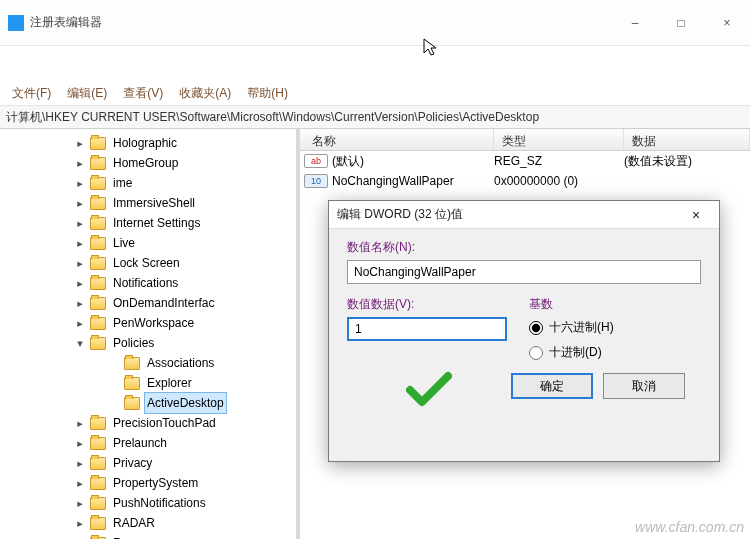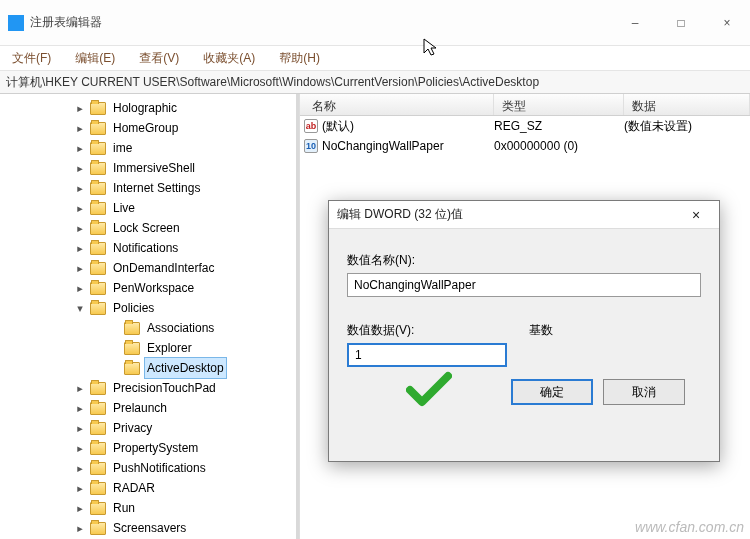--- a/index.html
+++ b/index.html
@@ -1,51 +1,51 @@
 <!DOCTYPE html>
 <html><head>
 <meta charset="utf-8">
 <style>
   * { box-sizing: border-box; margin: 0; padding: 0; font-family: "Microsoft YaHei", "Segoe UI", Tahoma, sans-serif; font-size: 12px; }
   body { background: #fff; width: 750px; height: 539px; overflow: hidden; position: relative; }
   .titlebar { height: 46px; display: flex; align-items: center; border-bottom: 1px solid #e5e5e5; background:#fdfdfd; }
   .titlebar .app-icon { width: 16px; height: 16px; background:#2196F3; margin:0 6px 0 8px; }
   .titlebar .title { flex:1; color:#444; }
   .titlebar .win-btn { width:46px; height:30px; display:flex; align-items:center; justify-content:center; color:#555; }
-  .menubar { height: 24px; display:flex; align-items:center; padding:0 6px; gap:12px; color:#8a5a3c; background:#fff;}
+  .menubar { height: 24px; display:flex; align-items:center; padding:0 6px; gap:4px; color:#8a5a3c; background:#fff;margin-top:35px;}
   .menubar .menu-item { padding:2px 6px; cursor:default; color:#7a4e2e;}
   .pathbar { height: 24px; border-top:1px solid #e5e5e5; border-bottom:1px solid #cfcfcf; background:#f7f7f7; display:flex; align-items:center; padding:0 6px; color:#333; white-space:nowrap; overflow:hidden;}
   .splitter { width:3px; background:#d9d9d9; cursor:col-resize; }
   .content { display:flex; height: calc(539px - 30px - 24px - 24px - 16px); }
   .tree { width: 296px; overflow:auto; background:#fff; padding-top:4px; }
   .tree-node { display:flex; align-items:center; height:20px; white-space:nowrap; gap:2px;}
   .expander { width:16px; text-align:center; color:#555; font-size:11px;}
   .folder-icon { width:16px; height:13px; background:linear-gradient(#ffe9a5,#f7c94f); border:1px solid #c99a2e; border-radius:1px; margin-right:2px; position:relative;}
   .folder-icon::before { content:""; position:absolute; top:-3px; left:0; width:6px; height:3px; background:#f7c94f; border:1px solid #c99a2e; border-bottom:none; border-radius:1px 1px 0 0;}
   .tree-label { padding:1px 3px; }
   .tree-selected { background:#cde8ff; border:1px solid #7ab7e8; padding:3px 2px; }
   .listpane { flex:1; display:flex; flex-direction:column; border-left:1px solid #ddd; background:#fff; }
   .list-header { display:flex; height:22px; background:linear-gradient(#fdfdfd,#ebebeb); border-bottom:1px solid #d0d0d0; padding-left:4px;}
   .col { padding:4px 8px; border-right:1px solid #e0e0e0; color:#333; }
   .col-name{width:190px;} .col-type{width:130px;} .col-data{flex:1;}
   .list-rows { flex:1; }
   .row { display:flex; height:20px; align-items:center; padding-left:4px;}
   .row .cell-name{width:190px; display:flex; align-items:center; gap:4px;} .row .cell-type{width:130px;} .row .cell-data{flex:1;}
-  .val-ico { width:14px; height:14px; border:1px solid #999; border-radius:2px; display:flex; align-items:center; justify-content:center; font-size:9px; font-weight:bold;}
+  .val-ico { width:24px; height:14px; border:1px solid #999; border-radius:2px; display:flex; align-items:center; justify-content:center; font-size:9px; font-weight:normal;}
   .val-sz{color:#c02020;background:#fff;} .val-dw{color:#1a5fb4;background:#e3f0fb;}
   .statusbar { height:16px; background:#f3f3f3; border-top:1px solid #ddd; position:relative;}
   .scrollarrow{ position:absolute; top:0; width:16px; height:16px; display:flex; align-items:center; justify-content:center; color:#666; background:#e8e8e8;}
   .sa-left{left:1px;} .sa-right{left:280px;}
   
   .dialog { position:absolute; left:328px; top:200px; width:392px; height:262px; background:#f0f0f0; border:1px solid #7a7a7a; box-shadow:0 4px 18px rgba(0,0,0,.35); }
   .dialog-titlebar { height:28px; background:#fff; display:flex; align-items:center; padding:0 8px; border-bottom:1px solid #ddd;gap:34px;}
   .dialog-titlebar .dt-title{ flex:1; color:#222; }
   .dialog-titlebar .dt-close{ width:30px; height:24px; display:flex; align-items:center; justify-content:center; font-size:14px; color:#222;}
   .dialog-body { padding:10px 18px 0 18px; }
-  .field-label { color:#000000; margin-bottom:4px; display:block;margin-top:13px;}
+  .field-label { color:#701a75; margin-bottom:4px; display:block;}
   .text-input { width:100%; height:24px; border:1px solid #999; background:#fff; padding:0 6px; outline:none; font-size:12px;}
   .value-row { display:flex; gap:22px; margin-top:12px;}
   .value-col { display:flex; flex-direction:column; }
   .value-input { width:160px; height:24px; border:2px solid #2a7bd3; background:#fff; padding:0 6px; outline:none;}
   .radiogroup { display:flex; flex-direction:column; gap:8px; margin-top:2px;}
   .radio-item { display:flex; align-items:center; gap:6px; }
   .radio-item input[type=radio]{ width:14px; height:14px; accent-color:#000;}
   .dialog-buttons { display:flex; justify-content:flex-end; gap:10px; padding:12px 16px 0 0;}
   .dlg-btn { width:82px; height:26px; border:1px solid #888; background:#e9e9e9; display:flex; align-items:center; justify-content:center;}
   .dlg-btn.primary { border:2px solid #2a7bd3; }
@@ -232,20 +232,30 @@
   <div class="dialog-body">
     <label class="field-label">数值名称(N):</label>
     <input type="text" class="text-input" readonly="" value="NoChangingWallPaper" style="">
     <div class="value-row">
       <div class="value-col">
         <label class="field-label">数值数据(V):</label>
         <input type="text" class="value-input" value="1" style="">
       </div>
       <div class="value-col">
         <label class="field-label">基数</label>
+        <div class="radiogroup">
+          <label class="radio-item">
+            <input type="radio" name="base" checked="" style="">
+            <span>十六进制(H)</span>
+          </label>
+          <label class="radio-item">
+            <input type="radio" name="base" style="">
+            <span>十进制(D)</span>
+          </label>
+        </div>
       </div>
     </div>
     <div class="dialog-buttons">
       <div class="dlg-btn primary">
           <span>确定</span>
         </div>
       <div class="dlg-btn">
           <span>取消</span>
         </div>
     </div>

